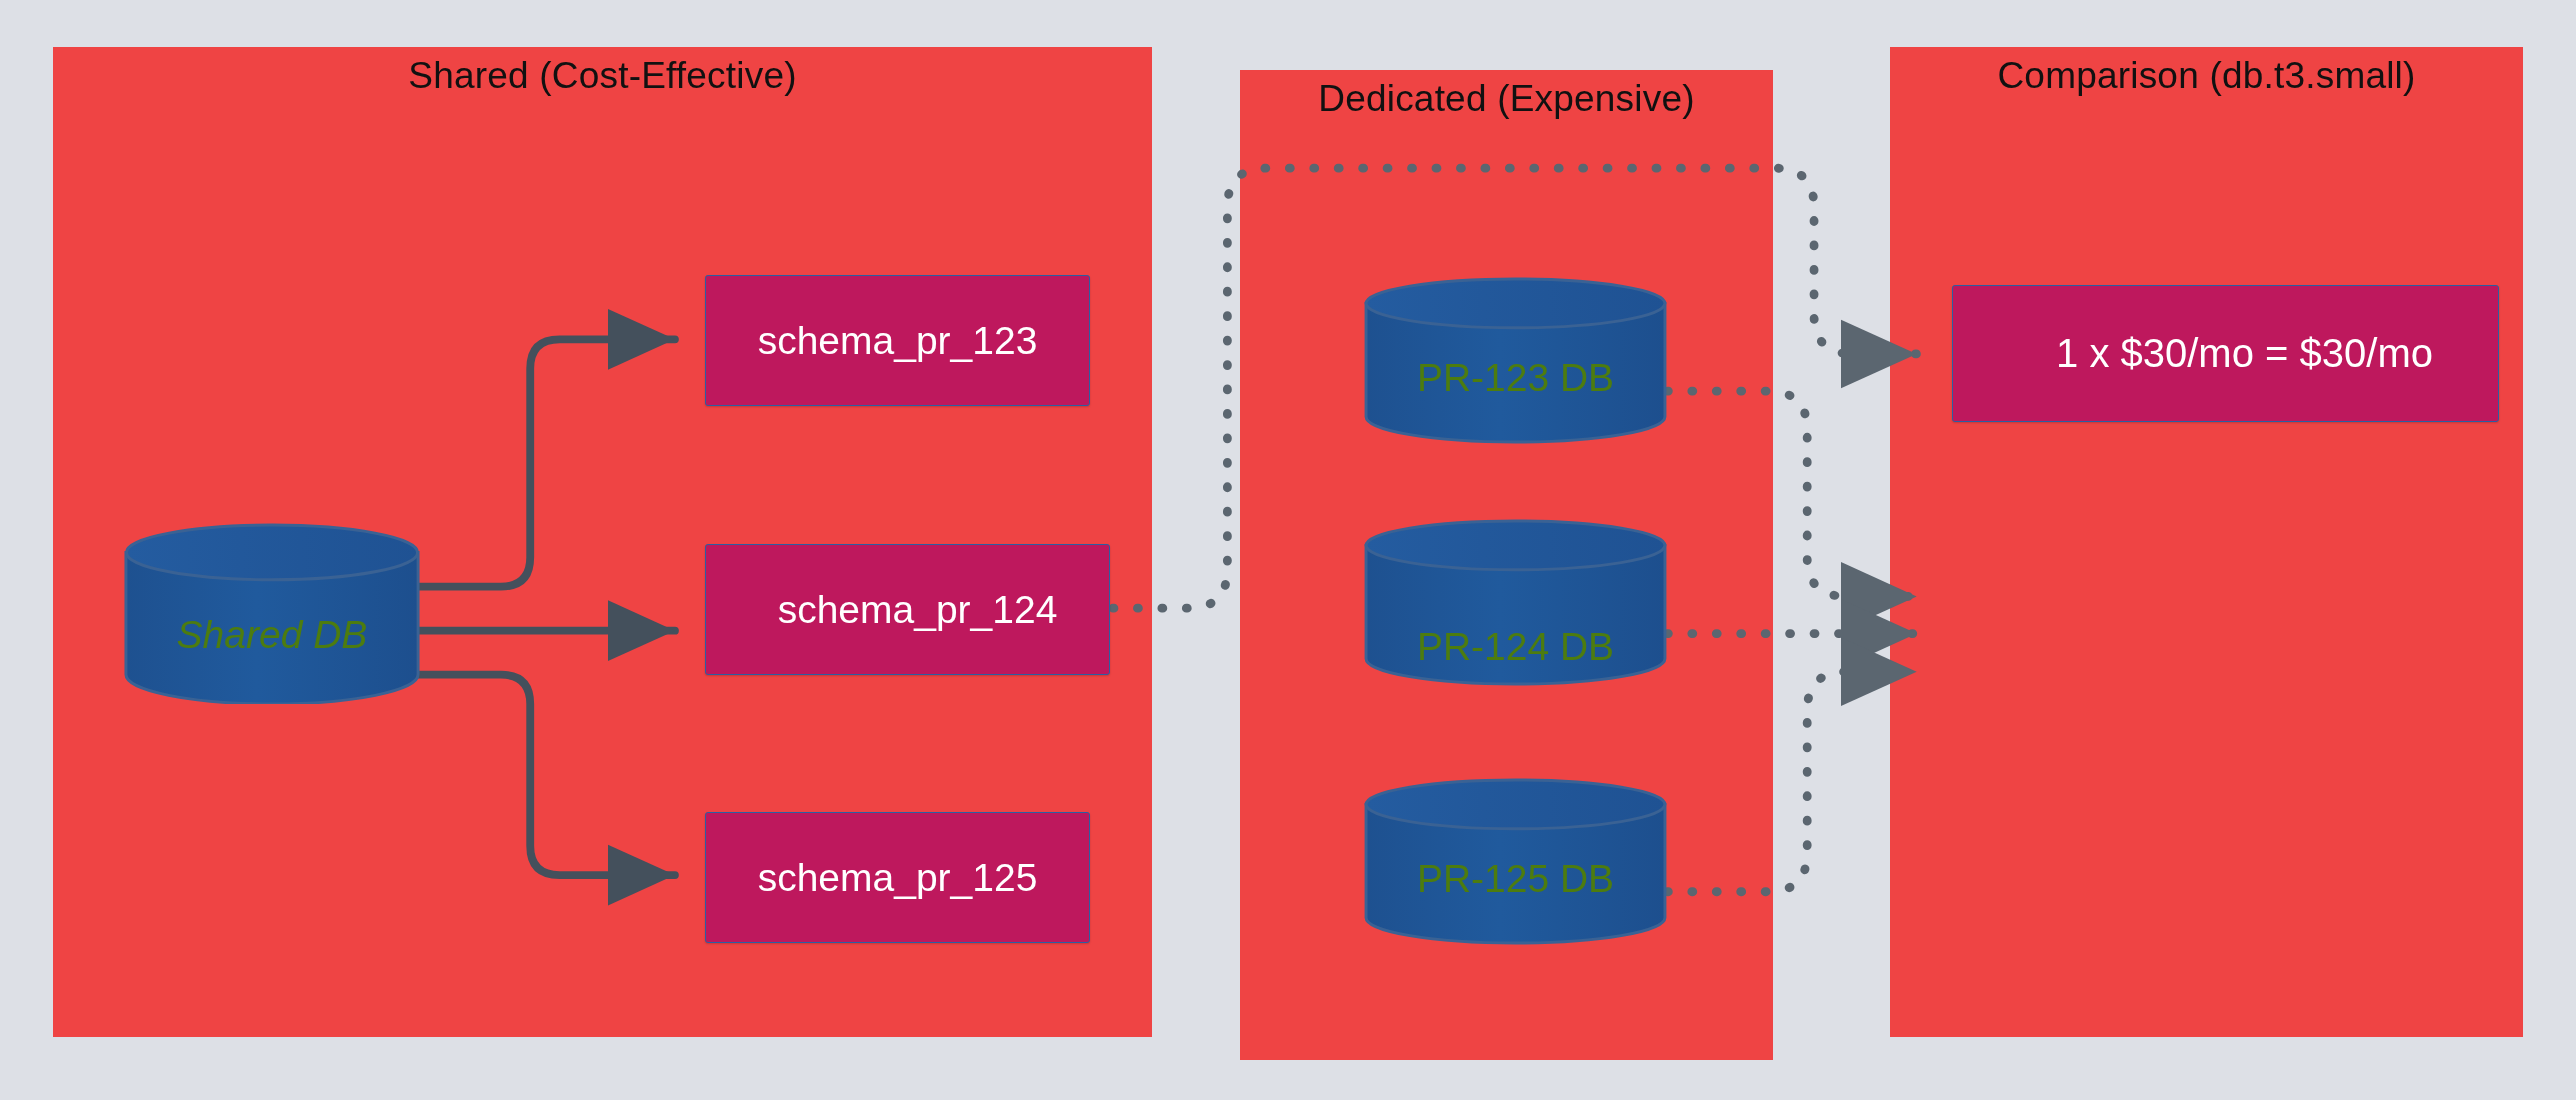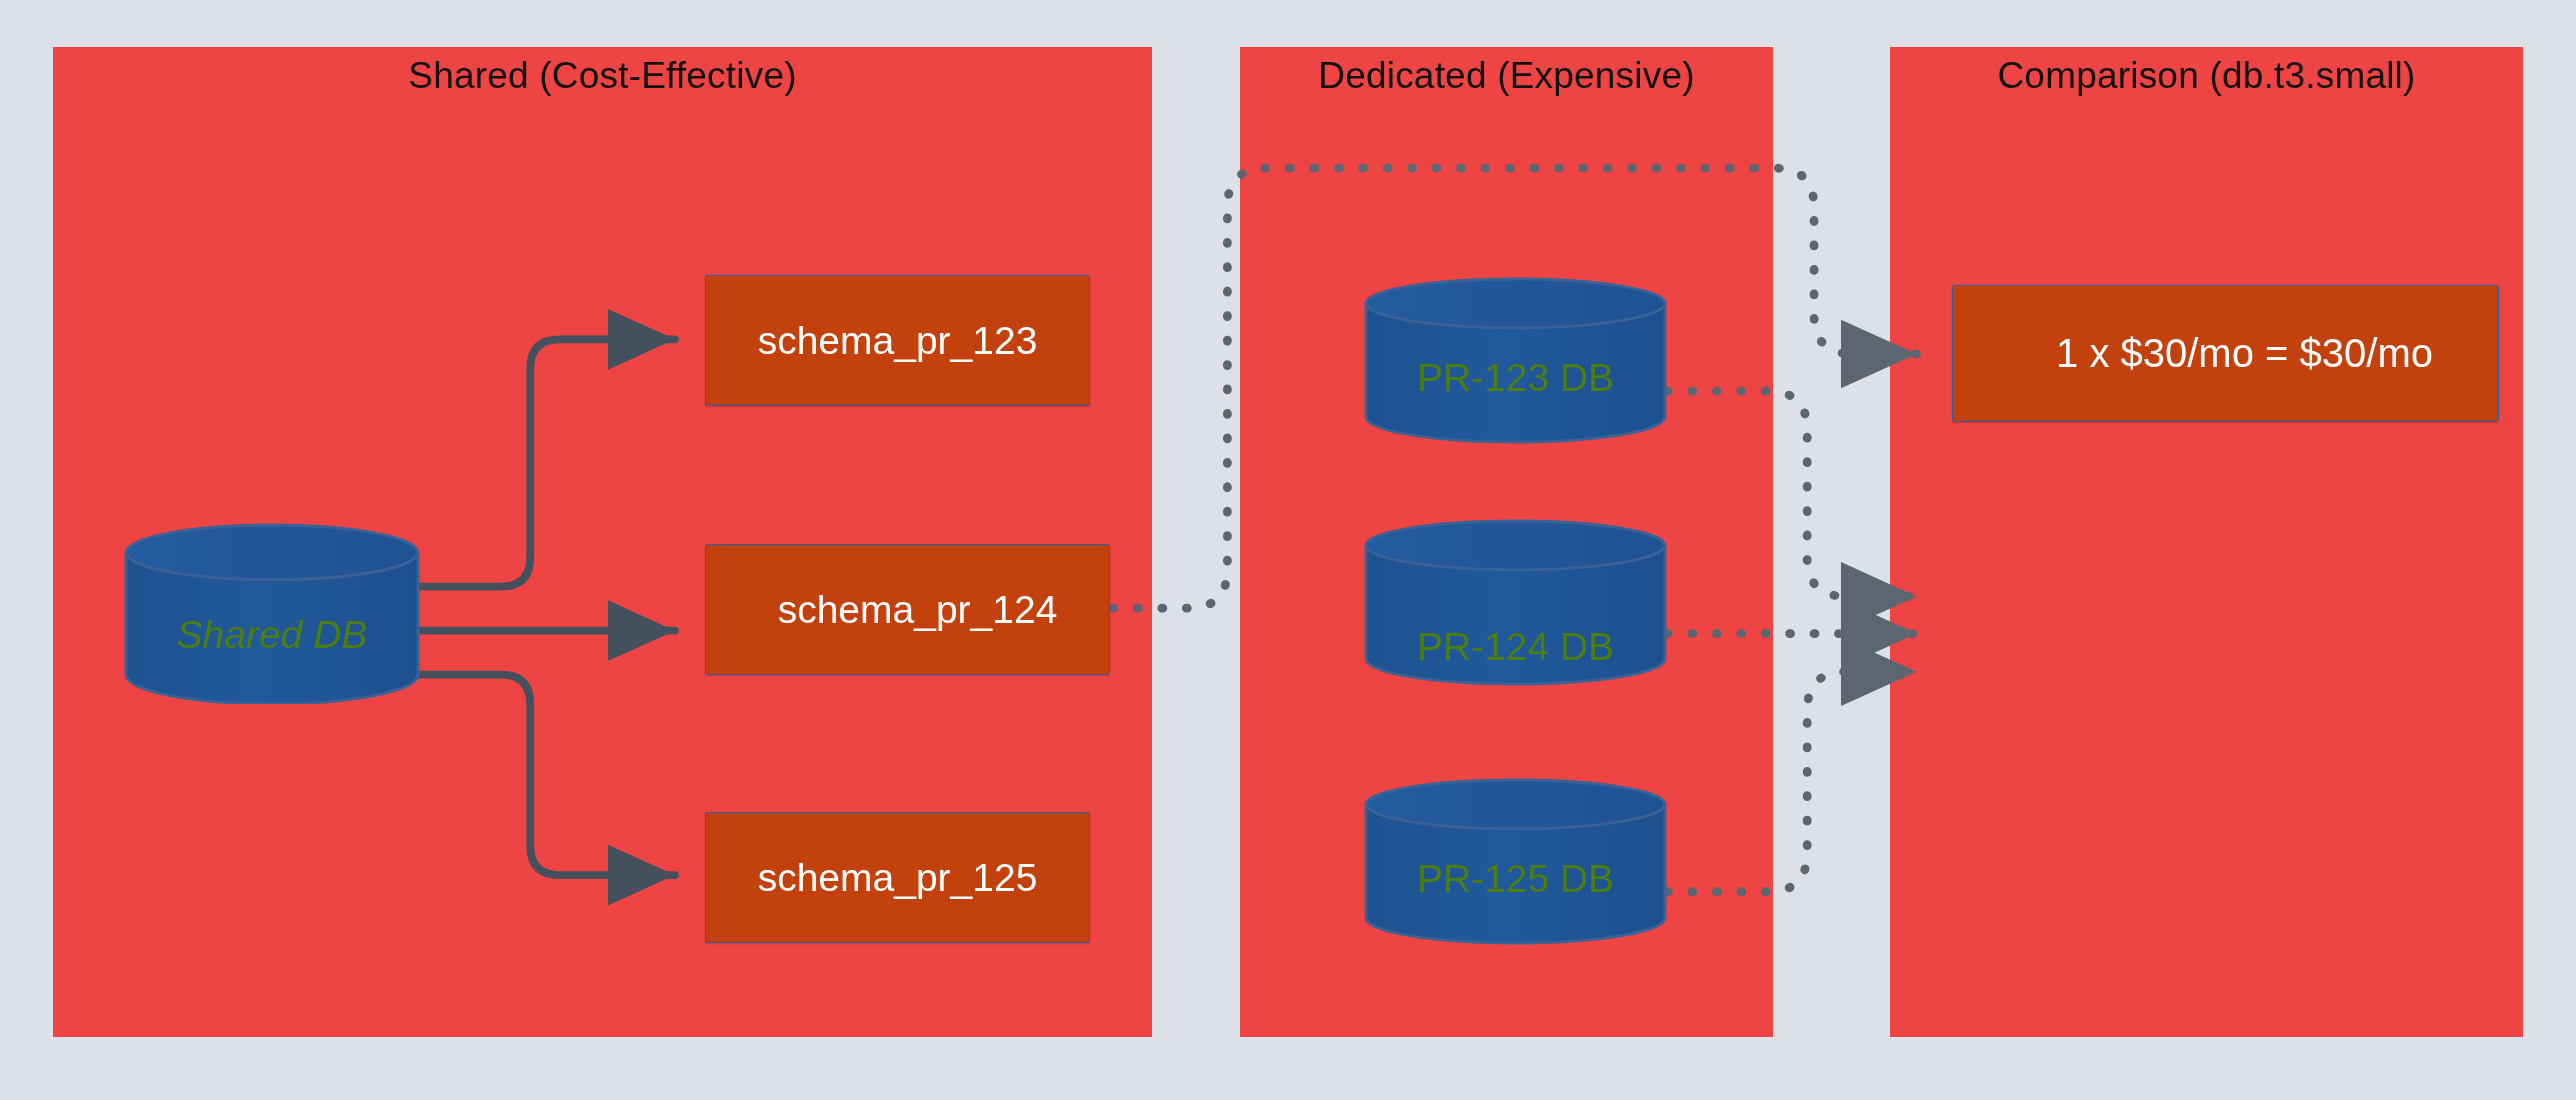--- a/index.html
+++ b/index.html
@@ -15,37 +15,37 @@
     overflow: hidden;
     font-family: "Liberation Sans", sans-serif;
   }
   .panel {
     position: absolute;
     background: #ef4444;
     top: 47px;
     height: 990px;
   }
   #panel-shared   { left: 53px;   width: 1099px; }
-  #panel-dedicated{ left: 1240px; width: 533px;  }
+  #panel-dedicated{ left: 1240px; width: 533px; margin-top: 23px;  }
   #panel-compare  { left: 1890px; width: 633px;  }
 
   .panel-title {
     position: absolute;
     top: 7.8px;
     left: 0;
     width: 100%;
     text-align: center;
     font-size: 37px;
     color: #111111;
     letter-spacing: 0.2px;
   }
 
   .node-box {
     position: absolute;
-    background: #c2410c;
+    background: #be185d;
     border: 1px solid #2a5fa3;
     border-radius: 2.9px;
     color: #ffffff;
     display: flex;
     align-items: center;
     justify-content: center;
     font-size: 39px;
     box-shadow: 0 1px 2px rgba(0,0,0,0.18);
   }
   .cmp-box { font-size: 40px; padding-left: 38px; }

